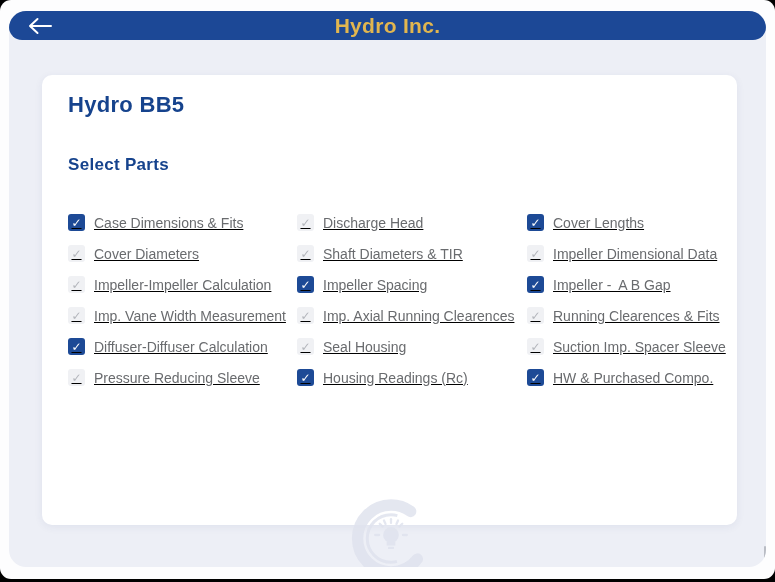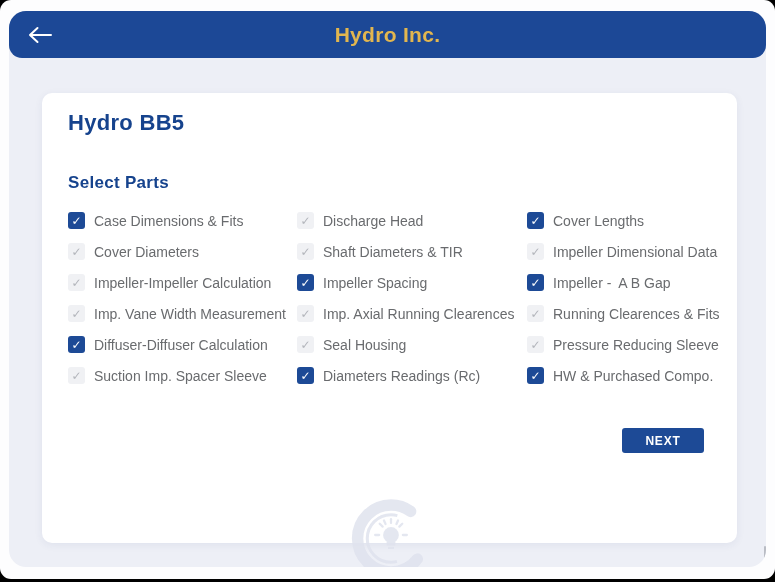--- a/index.html
+++ b/index.html
@@ -15,21 +15,21 @@
 
   .app {
     position: absolute; left: 9px; right: 9px; top: 11px; bottom: 12px;
     background: #edeff6;
     border-radius: 17px;
     overflow: hidden;
   }
 
   .header {
     position: relative;
-    height: 47px;
+    height: 29px;
     background: #1c4896;
     display: flex; align-items: center; justify-content: center; border-radius: 13px;
   }
   .back-btn {
     position: absolute; left: 14px; top: 50%; transform: translateY(-50%);
     width: 34px; height: 30px;
     display: flex; align-items: center; justify-content: center;
     cursor: pointer;
   }
   .app-title {
@@ -48,23 +48,24 @@
   .card-title {
     padding-top: 17px;
     color: #16438d; font-size: 22px; font-weight: bold; letter-spacing: 0.3px;
   }
   .section-title {
     margin-top: 37px;
     color: #16438d; font-size: 17px; font-weight: bold; letter-spacing: 0.3px;
   }
 
   .parts-grid {
-    margin-top: 12px;
+    margin-top: 32px;
     display: grid;
     grid-template-columns: 229px 230px 1fr;
+    text-decoration: underline;
   }
   .part {
     height: 31px;
     display: flex; align-items: center;
     cursor: pointer;
   }
   .cb {
     flex: 0 0 auto;
     width: 17px; height: 17px;
     border-radius: 3px;
@@ -178,40 +179,37 @@
         <label class="part">
           <span class="cb checked"></span>
           <span class="part-label">Diffuser-Diffuser Calculation</span>
         </label>
         <label class="part">
           <span class="cb"></span>
           <span class="part-label">Seal Housing</span>
         </label>
         <label class="part">
           <span class="cb"></span>
+          <span class="part-label">Suction Imp. Spacer Sleeve</span>
+        </label>
+
+        <label class="part">
+          <span class="cb"></span>
           <span class="part-label">Pressure Reducing Sleeve</span>
         </label>
-
-        <label class="part">
-          <span class="cb"></span>
-          <span class="part-label">Suction Imp. Spacer Sleeve</span>
-        </label>
-        <label class="part">
-          <span class="cb checked"></span>
-          <span class="part-label">Diameters Readings (Rc)</span>
+        <label class="part">
+          <span class="cb checked"></span>
+          <span class="part-label">Housing Readings (Rc)</span>
         </label>
         <label class="part">
           <span class="cb checked"></span>
           <span class="part-label">HW &amp; Purchased Compo.</span>
         </label>
       </div>
 
-      <div class="next-row">
-        <button class="next-btn">NEXT</button>
-      </div>
     </div>
 
     <div class="watermark">
       <svg width="88" height="95" viewBox="0 0 100 108">
         <g stroke="#e0e3ee" fill="none">
           <circle cx="50" cy="54" r="38" stroke-width="13" pathLength="360" stroke-dasharray="268 92" stroke-dashoffset="-38" stroke-linecap="round"></circle>
           <circle cx="50" cy="54" r="27" stroke-width="3.5" pathLength="360" stroke-dasharray="210 150" stroke-dashoffset="-75"></circle>
         </g>
         <g fill="#e0e3ee" stroke="none">
           <circle cx="50" cy="50" r="9"></circle>

